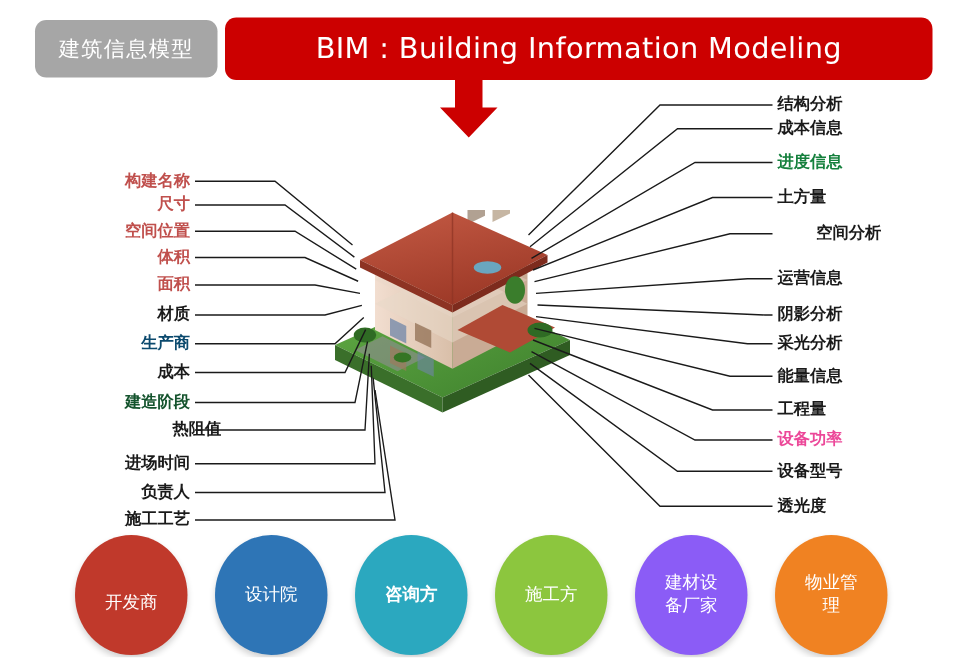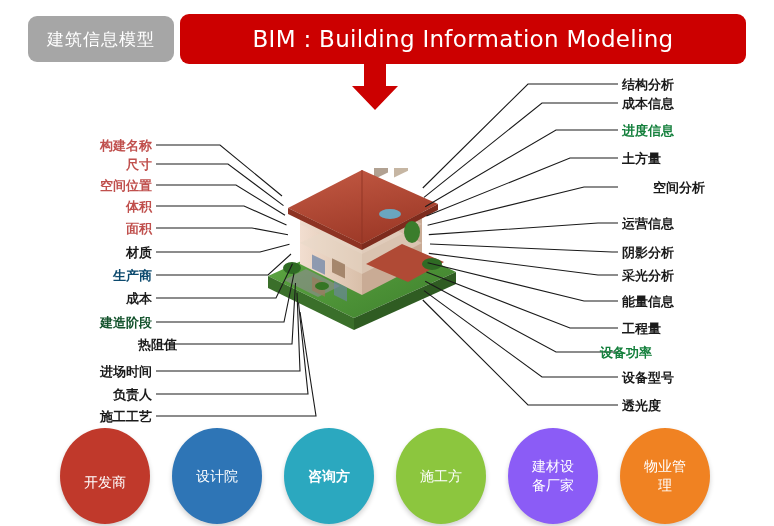--- a/index.html
+++ b/index.html
@@ -172,21 +172,21 @@
       <div class="lbl right" style="left: 622px; top: 84px; color: rgb(26, 26, 26);">结构分析</div>
       <div class="lbl right" style="left: 622px; top: 103px; color: rgb(26, 26, 26);">成本信息</div>
       <div class="lbl right" style="left: 622px; top: 130px; color: #15803d;">进度信息</div>
       <div class="lbl right" style="left: 622px; top: 158px; color: rgb(26, 26, 26);">土方量</div>
       <div class="lbl right" style="left: 622px; top: 187px; color: rgb(26, 26, 26); margin-left: 31px;">空间分析</div>
       <div class="lbl right" style="left: 622px; top: 223px; color: rgb(26, 26, 26);">运营信息</div>
       <div class="lbl right" style="left: 622px; top: 252px; color: rgb(26, 26, 26);">阴影分析</div>
       <div class="lbl right" style="left: 622px; top: 275px; color: rgb(26, 26, 26);">采光分析</div>
       <div class="lbl right" style="left: 622px; top: 301px; color: rgb(26, 26, 26);">能量信息</div>
       <div class="lbl right" style="left: 622px; top: 328px; color: rgb(26, 26, 26);">工程量</div>
-      <div class="lbl right" style="left: 600px; top: 352px; color: #15803d;">设备功率</div>
+      <div class="lbl right" style="left: 622px; top: 352px; color: #ec4899;">设备功率</div>
       <div class="lbl right" style="left: 622px; top: 377px; color: rgb(26, 26, 26);">设备型号</div>
       <div class="lbl right" style="left: 622px; top: 405px; color: rgb(26, 26, 26);">透光度</div>
     </div>
   <div id="circles">
       <div class="circ" style="left: 60px; top: 428px; background: rgb(192, 57, 43);">
         <span style="white-space: pre-line; margin-top: 13px;">开发商</span>
       </div>
       <div class="circ" style="left: 172px; top: 428px; background: rgb(46, 117, 182);">
         <span style="white-space: pre-line;">设计院</span>
       </div>

